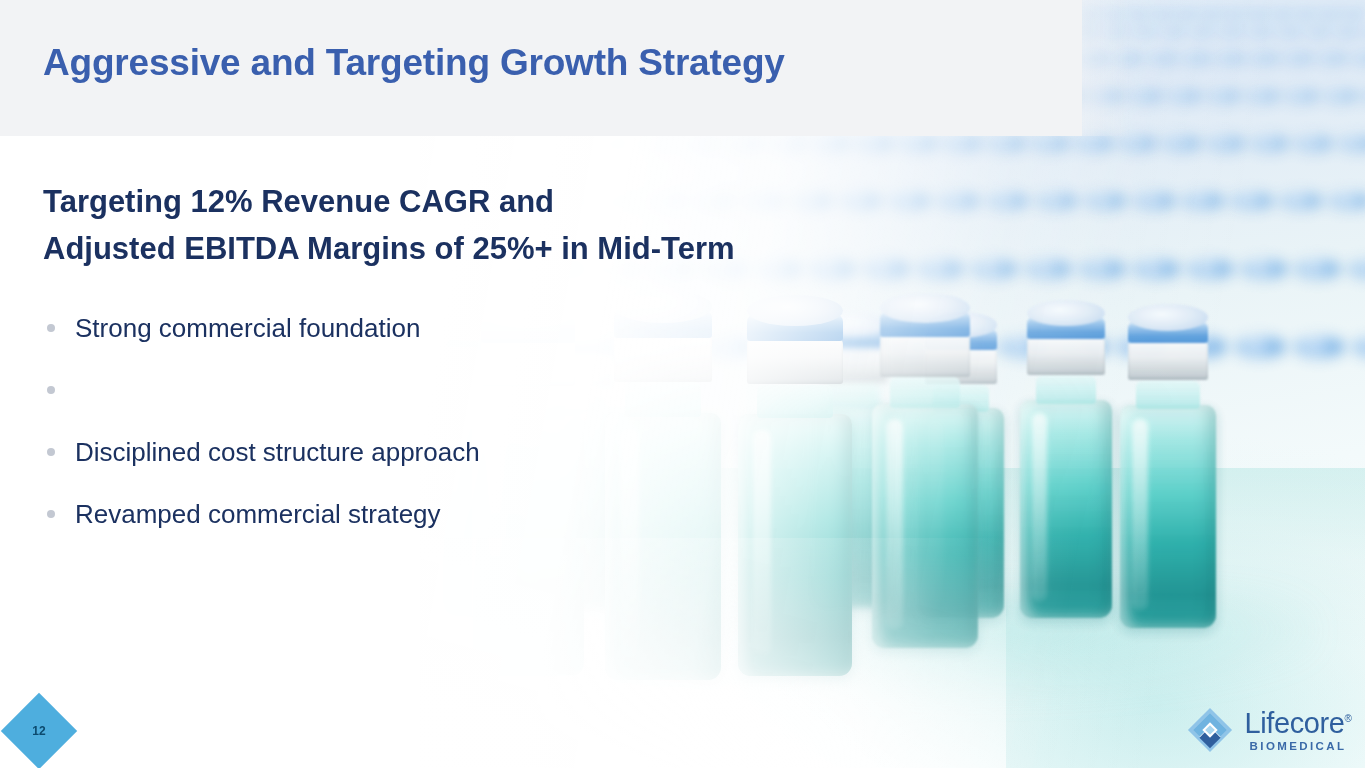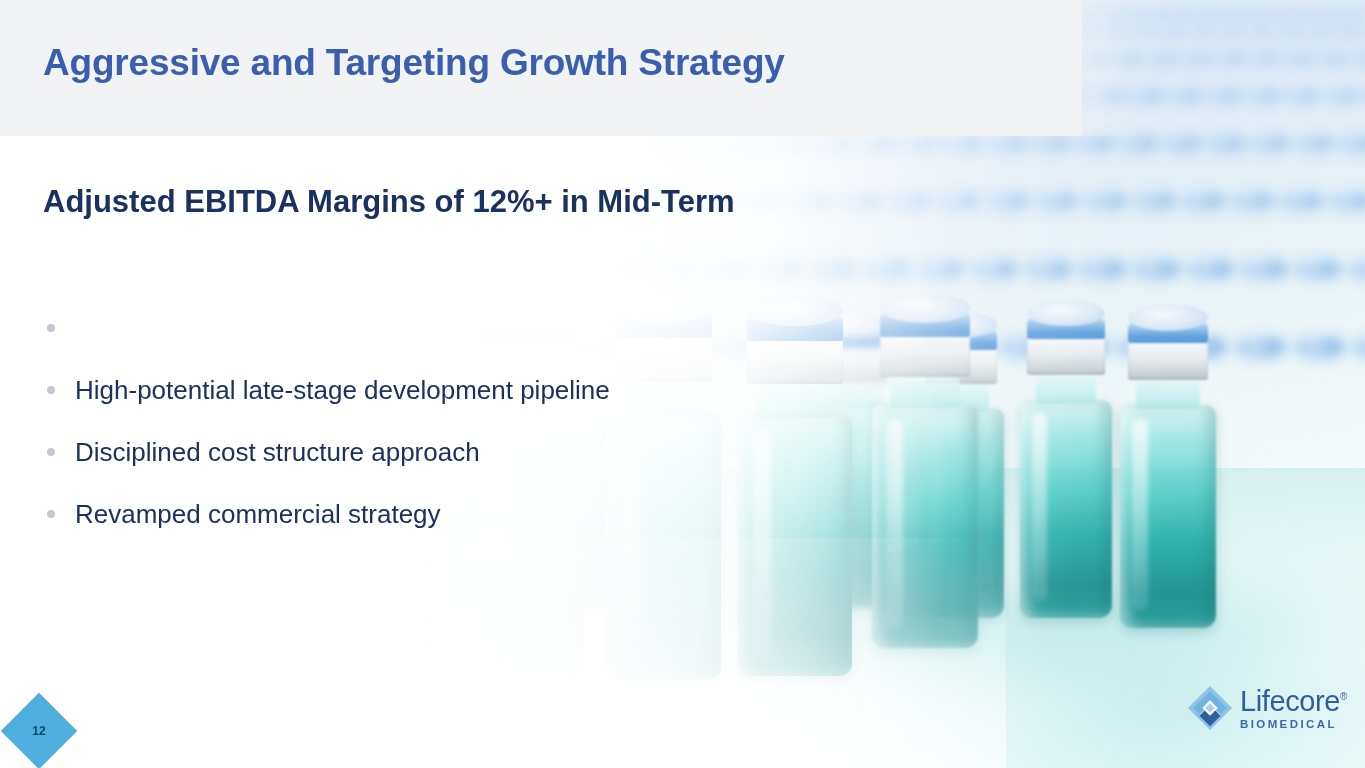--- a/index.html
+++ b/index.html
@@ -253,23 +253,24 @@
     justify-content: center;
     color: #0c4a6e;
     font-size: 12px;
     font-weight: bold;
   }
 
   
   .logo {
     position: absolute;
     left: 1186px;
-    top: 681px;
+    top: 703px;
     width: 170px;
     height: 52px;
+    text-align: center;
   }
   .logo-mark {
     position: absolute;
     left: 0;
     top: 3px;
     width: 48px;
     height: 48px;
   }
   .logo-text {
     position: absolute;
@@ -662,30 +663,31 @@
 
     <div class="photo-fade"></div>
     <div class="photo-fade-bottom"></div>
   </div>
 
   <div class="header-band"></div>
   <div class="header-band-soft"></div>
   <div class="slide-title">Aggressive and Targeting Growth Strategy</div>
 
   <div class="subtitle">
-    <div>Adjusted EBITDA Margins of 12%+ in Mid-Term</div>
+    <div>Targeting 12% Revenue CAGR and</div>
+    <div>Adjusted EBITDA Margins of 25%+ in Mid-Term</div>
   </div>
 
   <ul class="bullet-list">
     <li class="bullet-item">
       <span class="bullet-dot"></span>
+      <span>Strong commercial foundation</span>
     </li>
     <li class="bullet-item">
       <span class="bullet-dot"></span>
-      <span>High-potential late-stage development pipeline</span>
     </li>
     <li class="bullet-item">
       <span class="bullet-dot"></span>
       <span>Disciplined cost structure approach</span>
     </li>
     <li class="bullet-item">
       <span class="bullet-dot"></span>
       <span>Revamped commercial strategy</span>
     </li>
   </ul>

